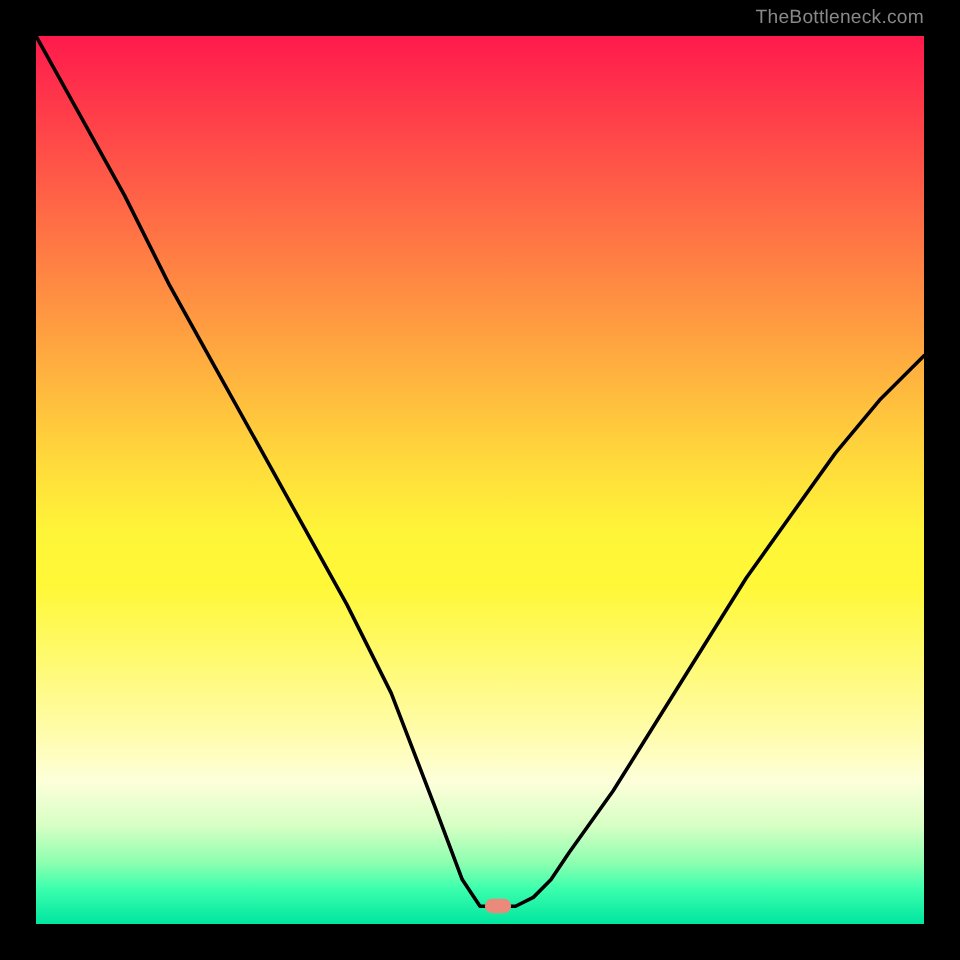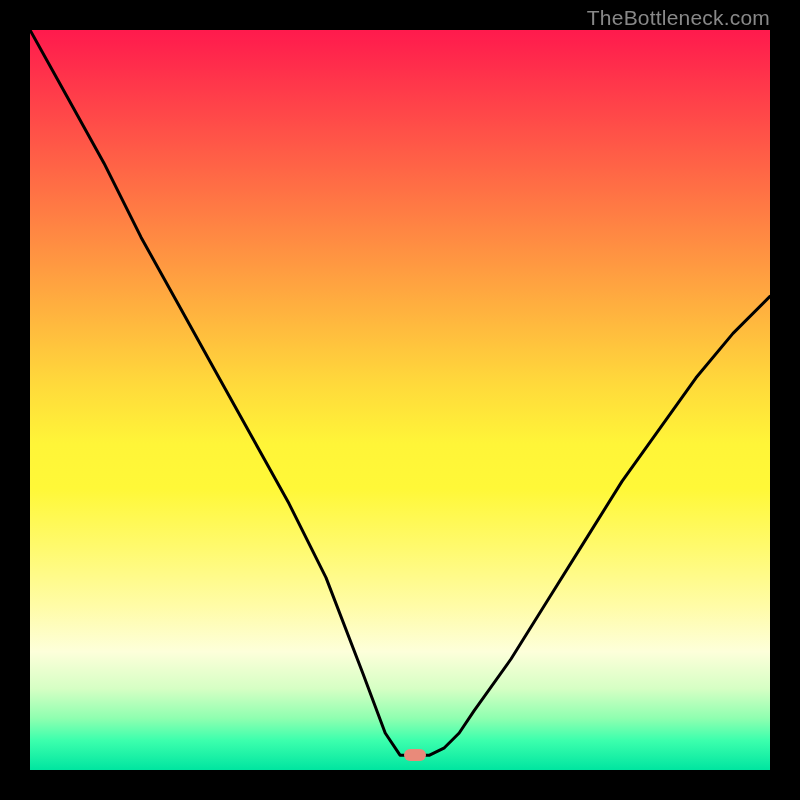--- a/index.html
+++ b/index.html
@@ -40,21 +40,21 @@
       #8fffb0 93%,
       #3cffad 96%,
       #00e5a0 100%
     );
   }
   .watermark {
     position: absolute;
     top: 6px;
     right: 30px;
     color: #888;
-    font-size: 21px;
+    font-size: 16px;
     font-weight: 500;
     letter-spacing: 0.2px;
   }
   .curve-svg {
     position: absolute;
     left: 0;
     top: 0;
     width: 740px;
     height: 740px;
   }

